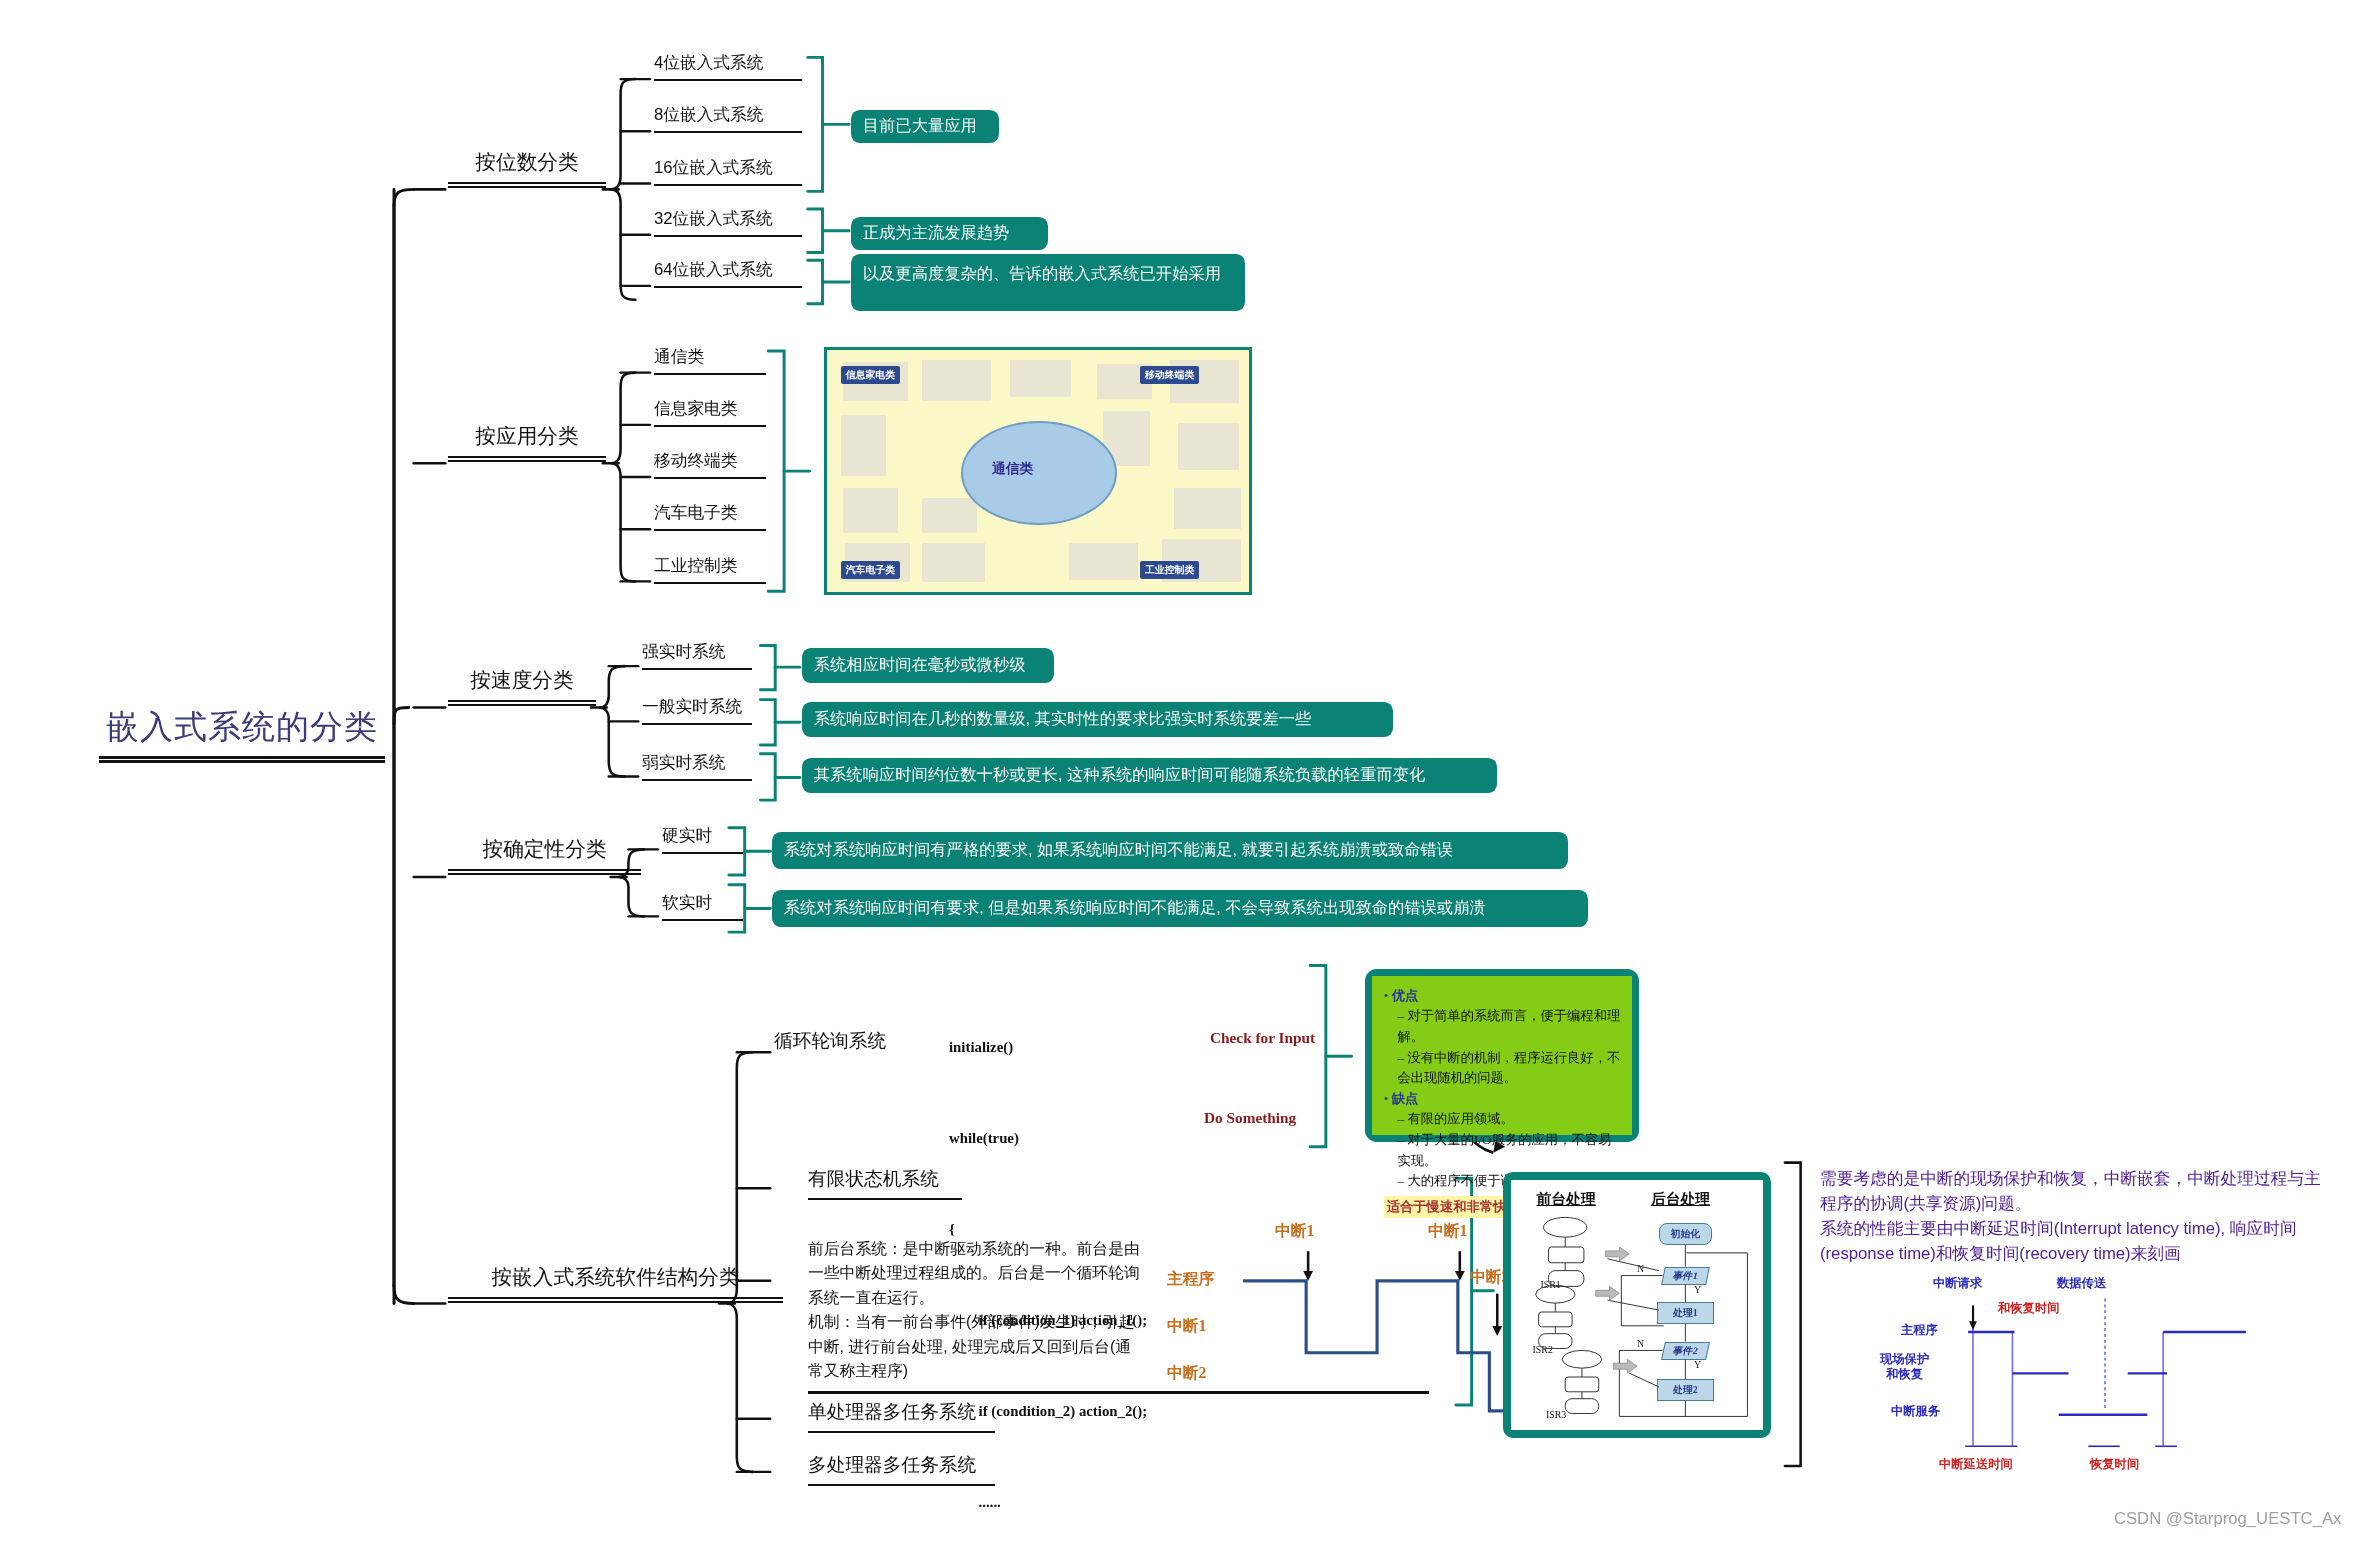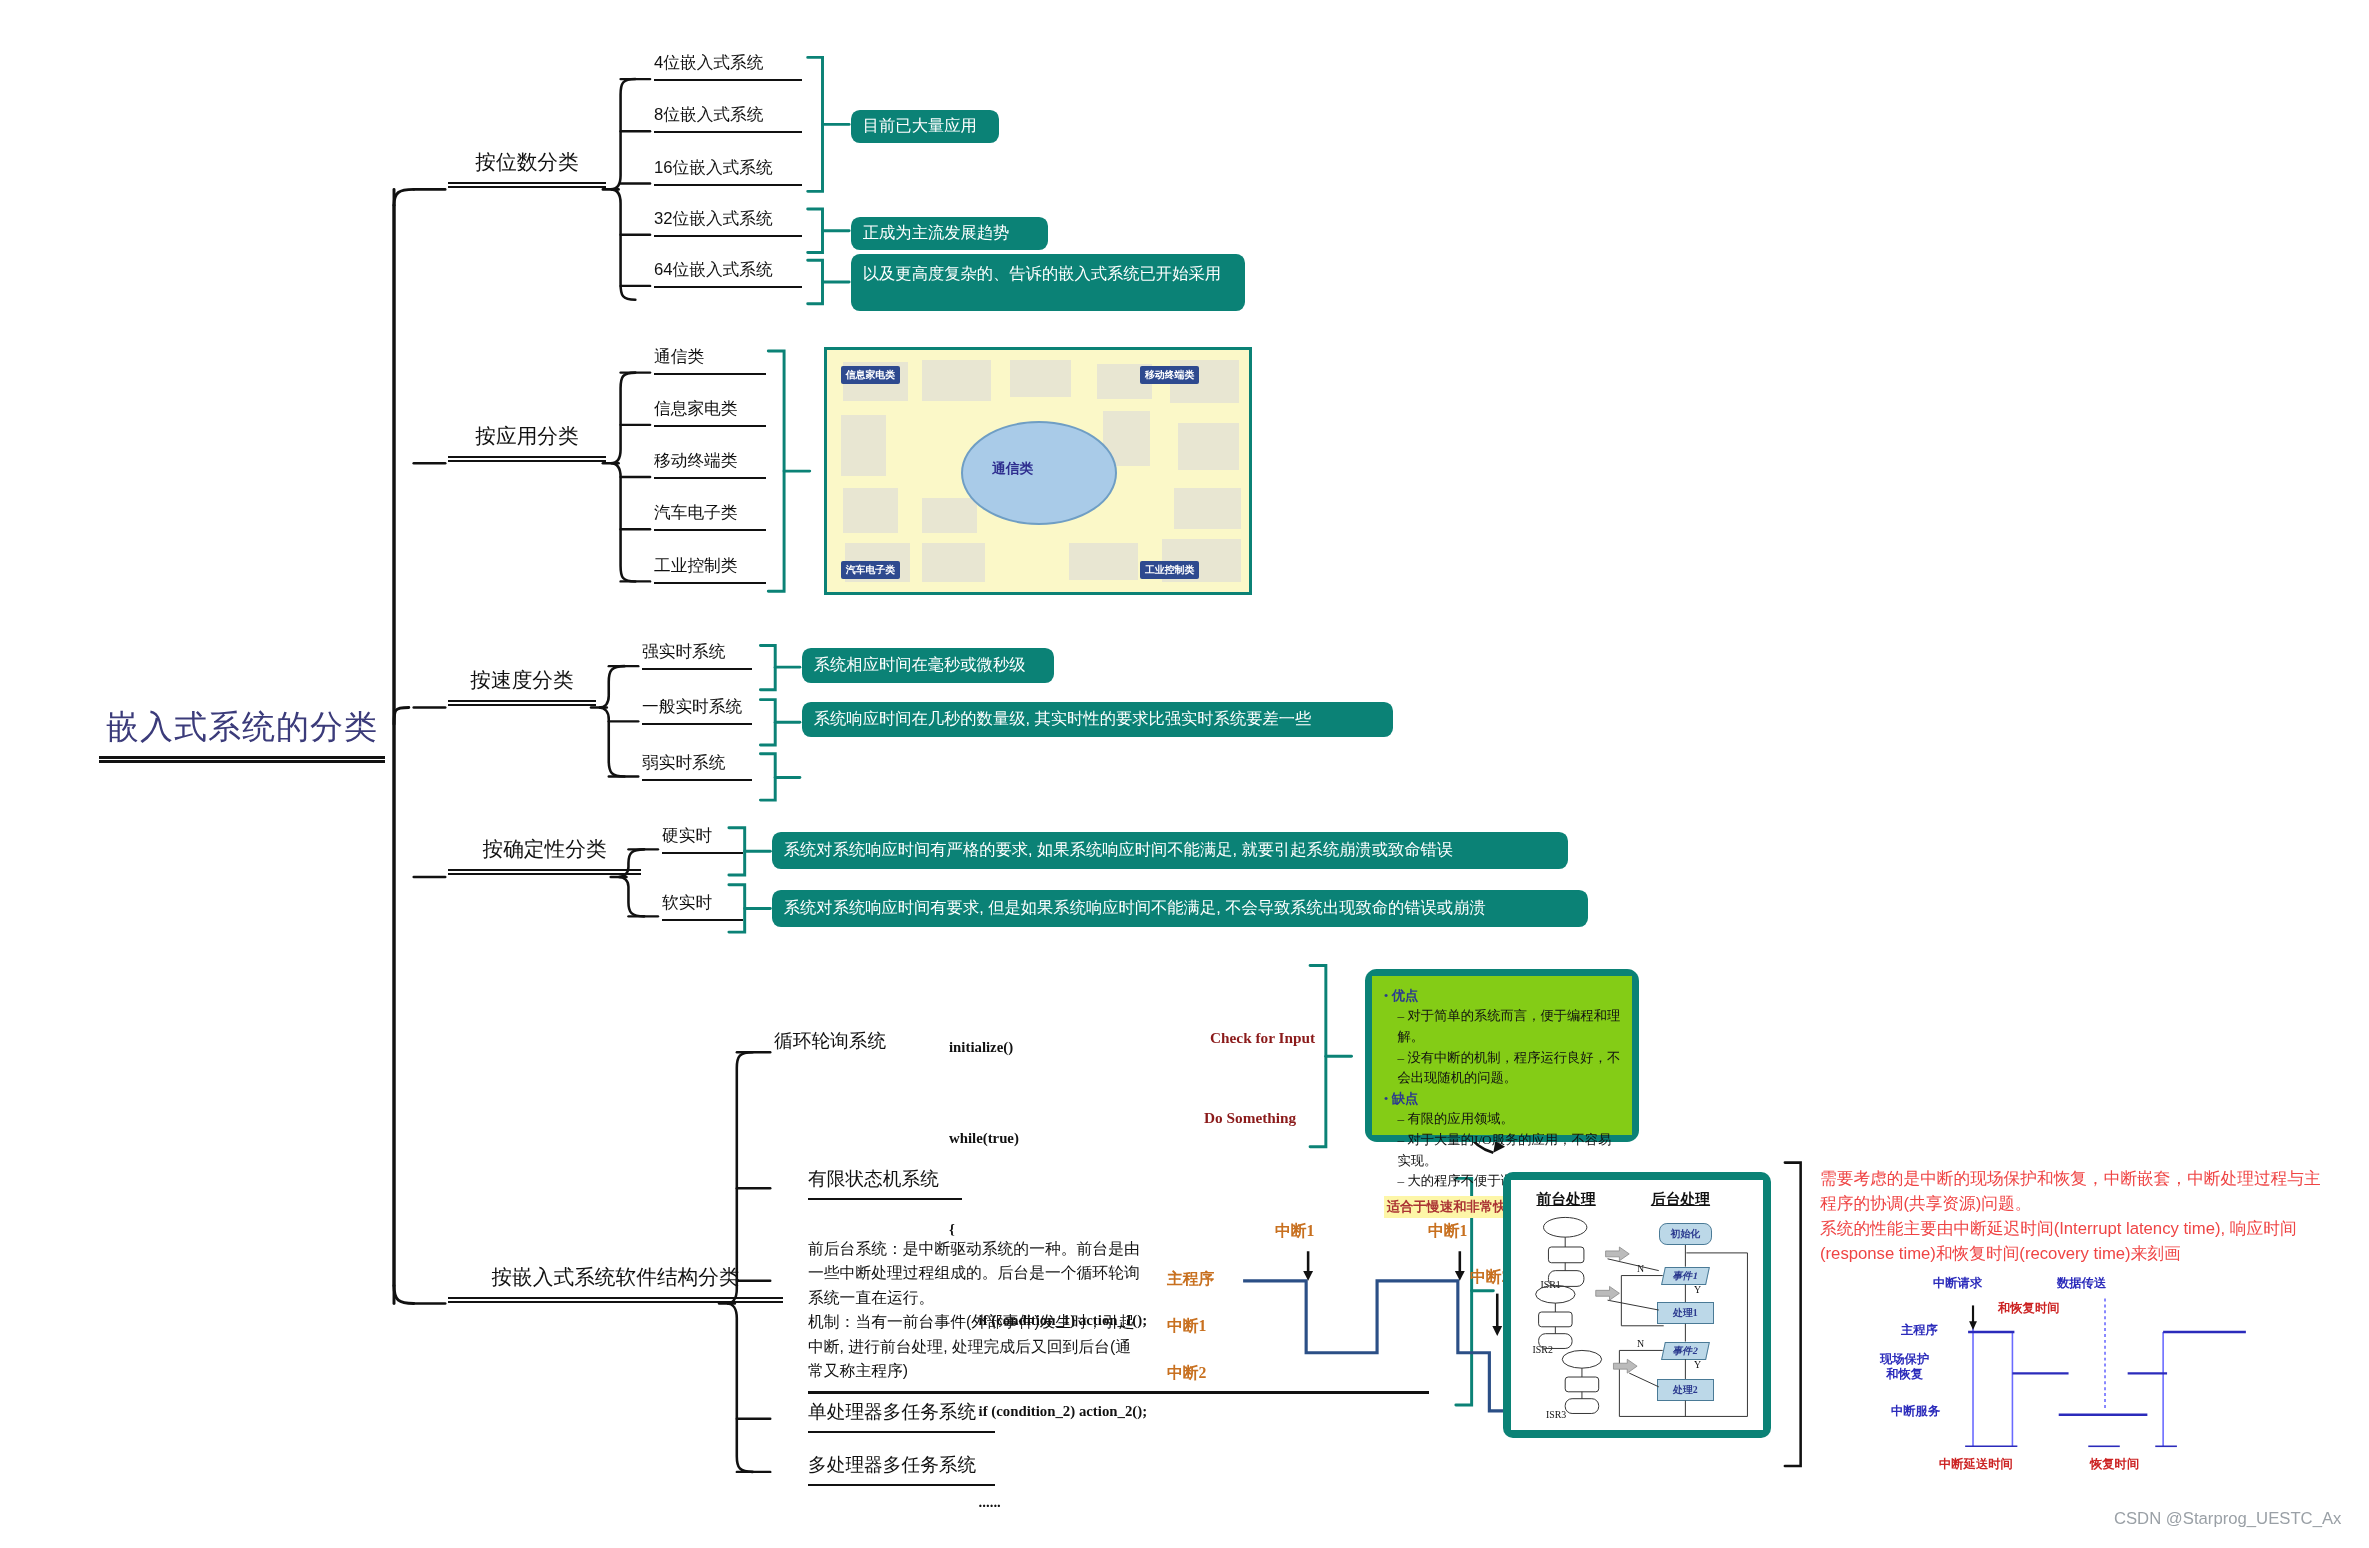--- a/index.html
+++ b/index.html
@@ -76,21 +76,21 @@
   .wv-lab { font-family:"Liberation Serif",serif; font-weight:bold; font-size:15.8px; color:#c8701f; white-space:nowrap; }
 
   
   .flow-card { background:#0b8276; border-radius:9.9px; padding:7.9px; }
   .flow-inner { background:#fff; width:100%; height:100%; position:relative; }
   .fl-h { font-family:"Liberation Serif",serif; font-weight:bold; font-size:14.8px; color:#111; text-decoration:underline; white-space:nowrap; }
   .fl-box { position:absolute; background:#bcd8e8; border:1px solid #4a7a96; color:#2b3a8f; font-size:9.9px; font-weight:bold; display:flex; align-items:center; justify-content:center; font-family:"Liberation Serif",serif; }
   .fl-t { position:absolute; font-family:"Liberation Serif",serif; font-size:9.9px; color:#111; }
 
   
-  .note { font-size:16.7px; line-height:1.5; color:#ef4444; }
+  .note { font-size:16.7px; line-height:1.5; color:#4c1d95; }
   .tm-lab { position:absolute; font-family:"Liberation Serif",serif; font-weight:bold; font-size:12.3px; white-space:nowrap;text-align:right; }
   .tm-blue { color:#2b2bbb; }
   .tm-red  { color:#cc2222; }
 
   
   .watermark { font-size:16.7px; color:#9aa0a6; white-space:nowrap; }
 
   
   .collage { background:#fbf8c8; border:3px solid #0b8276; position:relative; overflow:hidden; }
   .col-cell { position:absolute; background:#e8e6d2; }
@@ -381,20 +381,21 @@
     <div class="leaf-label">一般实时系统</div>
     <div class="leaf-underline" style="margin-top:4.9px;"></div>
   </div>
   <div class="abs" style="left:642px; top:751px; width:110px;">
     <div class="leaf-label">弱实时系统</div>
     <div class="leaf-underline" style="margin-top:4.9px;"></div>
   </div>
 
   <div class="abs pill" style="left:802px; top:648px; width:252px; height:35px;">系统相应时间在毫秒或微秒级</div>
   <div class="abs pill" style="left:802px; top:702px; width:591px; height:35px;">系统响应时间在几秒的数量级, 其实时性的要求比强实时系统要差一些</div>
+  <div class="abs pill" style="left:802px; top:758px; width:695px; height:35px;">其系统响应时间约位数十秒或更长, 这种系统的响应时间可能随系统负载的轻重而变化</div>
 
   <div class="abs" style="left:448px; top:835px; width:193px;">
     <div class="cat-label">按确定性分类</div>
     <div class="cat-underline" style="margin-top:5.9px;"></div>
   </div>
 
   <div class="abs" style="left:662px; top:824px; width:81px;">
     <div class="leaf-label">硬实时</div>
     <div class="leaf-underline" style="margin-top:4.9px;"></div>
   </div>

